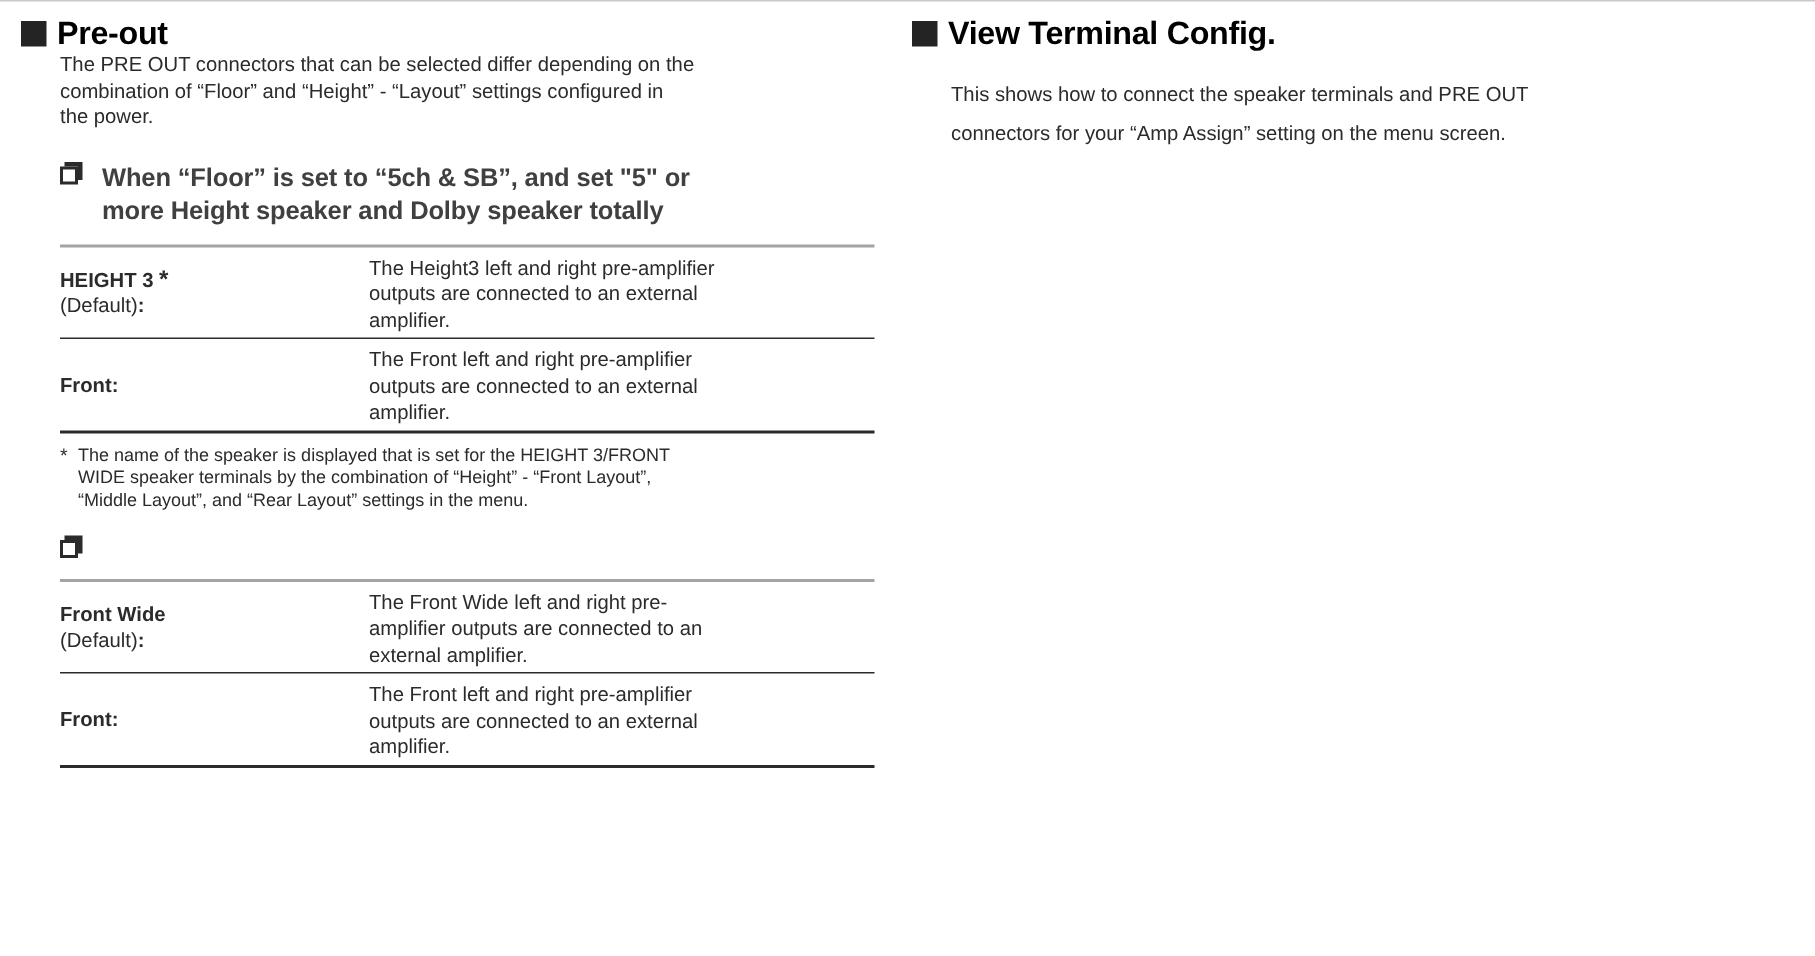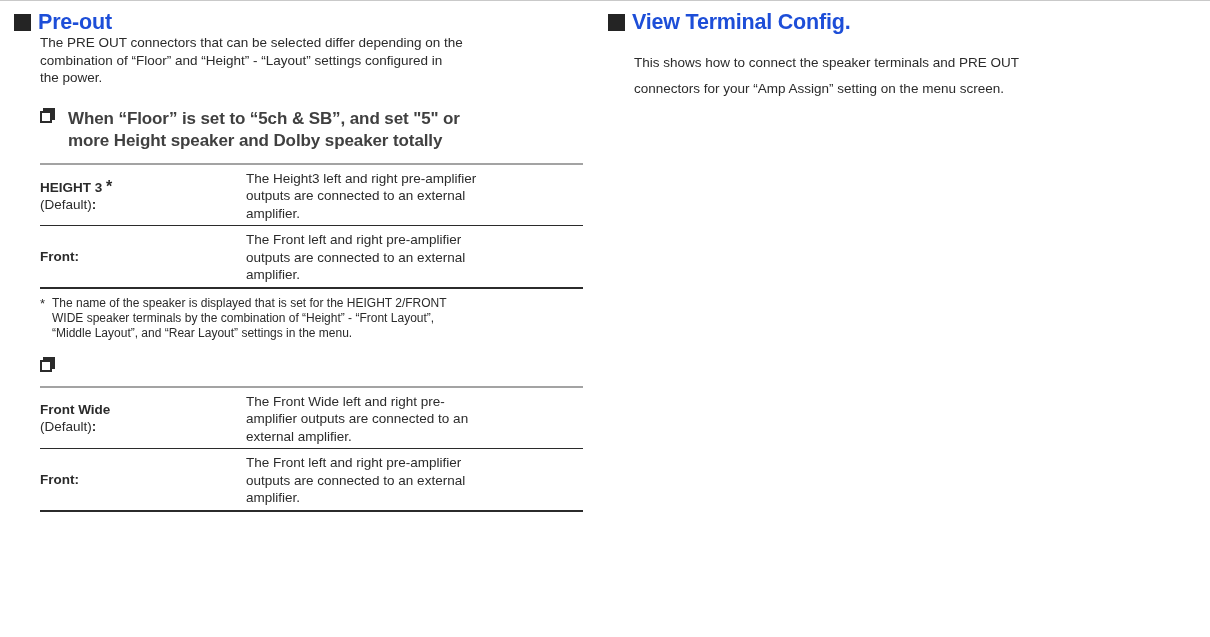--- a/index.html
+++ b/index.html
@@ -12,21 +12,21 @@
   }
   .scan-line { position:absolute; top:0; left:0; width:1210px; height:1px; background:#c9c9c9; }
 
   .col { position:absolute; top:10px; }
   .col-left  { left:14px;  width:572px; }
   .col-right { left:608px; width:572px; }
 
   
   .h1row { display:flex; align-items:flex-start; gap:7px; }
   .h1sq { flex:0 0 auto; width:17px; height:17px; background:#242424; margin-top:4px; }
-  h1 { font-size:21.5px; font-weight:bold; line-height:24px; color:#1d4ed8; letter-spacing:-0.2px; }
+  h1 { font-size:21.5px; font-weight:bold; line-height:24px; color:#000000; letter-spacing:-0.2px; }
 
   .indent { margin-left:26px; }
 
   p.body {
     font-size:13.5px; line-height:17.5px;
     white-space:pre-line;
   }
   .para-first { margin-top:12px; }
 
   
@@ -106,21 +106,21 @@
         <div>Front:</div>
       </div>
       <div class="ddesc">The Front left and right pre-amplifier
 outputs are connected to an external
 amplifier.</div>
     </div>
   </div>
 
   <div class="footnote">
     <span class="fn-marker">*</span>
-    <p class="fn-text">The name of the speaker is displayed that is set for the HEIGHT 2/FRONT
+    <p class="fn-text">The name of the speaker is displayed that is set for the HEIGHT 3/FRONT
 WIDE speaker terminals by the combination of “Height” - “Front Layout”,
 “Middle Layout”, and “Rear Layout” settings in the menu.</p>
   </div>
 
   <div class="subrow sub2">
     <span class="cb">
       <span class="cb-shadow"></span>
       <span class="cb-face"></span>
     </span>
   </div>

